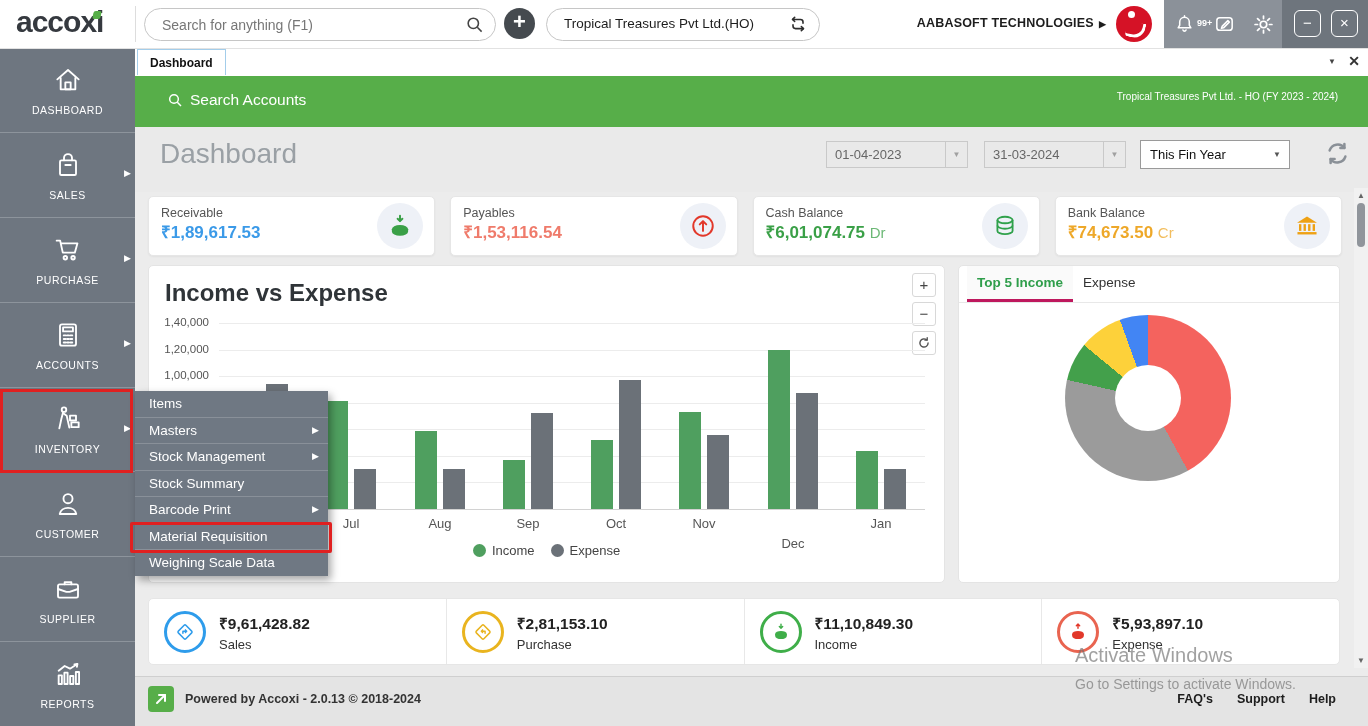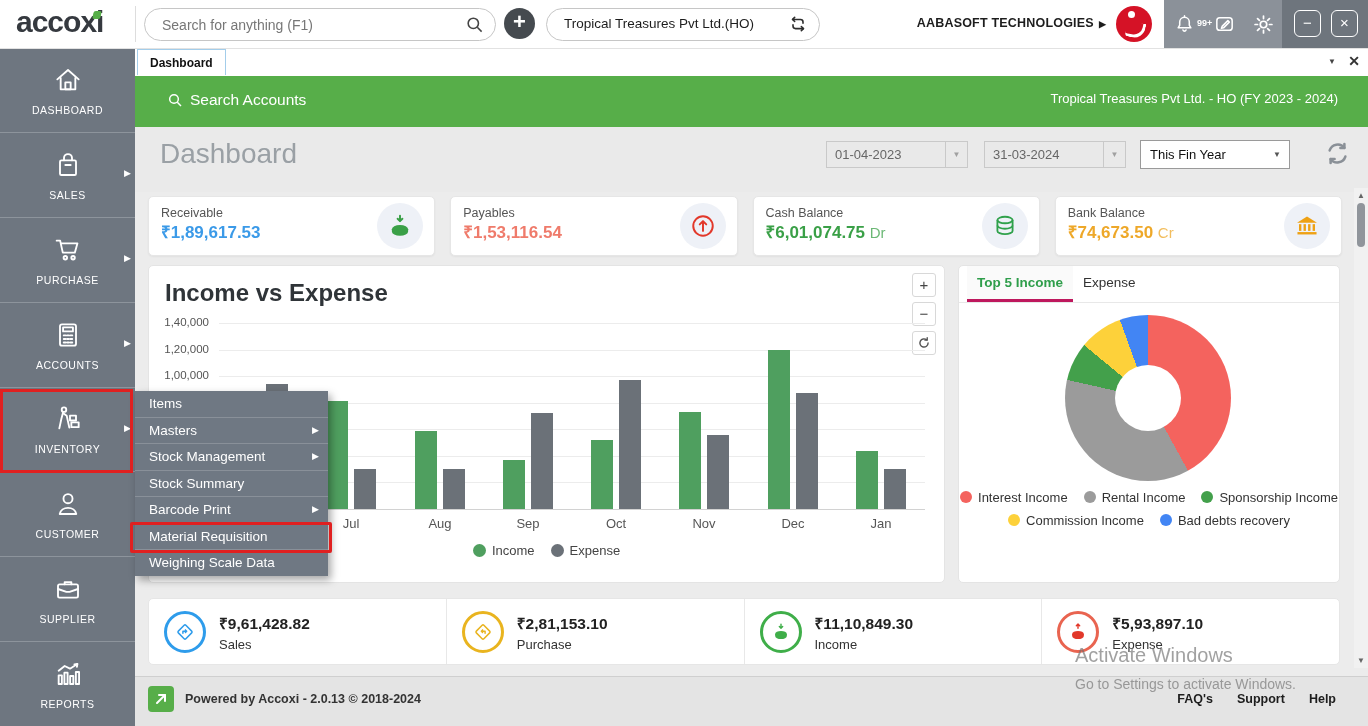--- a/index.html
+++ b/index.html
@@ -41,21 +41,21 @@
 
   
   .tabstrip{position:absolute;left:135px;top:48px;width:1233px;height:28px;background:#fff}
   .tab{position:absolute;left:2px;top:1px;height:26px;background:#fff;border:1px solid #a3cdea;border-bottom:none;font-size:12px;font-weight:bold;color:#111;line-height:26px;padding:0 12px;box-sizing:border-box}
   .tab-caret{position:absolute;right:32px;top:9px;font-size:8px;color:#444}
   .tab-close{position:absolute;right:8px;top:5px;font-size:14px;color:#333;font-weight:bold}
 
   
   .accbar{position:absolute;left:135px;top:76px;width:1233px;height:51px;background:#57ae49;color:#fff;z-index:5}
   .acc-search{position:absolute;left:32px;top:15px;font-size:15.5px;display:flex;align-items:center;gap:7px}
-  .acc-company{position:absolute;right:30px;top:15px;font-size:13px}
+  .acc-company{position:absolute;right:30px;top:15px;font-size:10px}
 
   
   .pagehead{position:absolute;left:135px;top:127px;width:1233px;height:65px;background:#eaeaea}
   .page-title{position:absolute;left:25px;top:11px;font-size:28px;color:#9aa0a5;font-weight:normal}
   .datefield{position:absolute;top:14px;width:142px;height:27px;background:#e9e9e9;border:1px solid #c9c9c9;box-sizing:border-box}
   .datefield .dval{position:absolute;left:8px;top:5px;font-size:13px;color:#666}
   .datefield .daddon{position:absolute;right:0;top:0;width:21px;height:100%;border-left:1px solid #c9c9c9;text-align:center;color:#a0a0a0;font-size:8px;line-height:25px}
   .selfield{position:absolute;left:1005px;top:13px;width:150px;height:29px;background:#fff;border:1px solid #9a9a9a;box-sizing:border-box}
   .selfield .sval{position:absolute;left:9px;top:6px;font-size:13px;color:#111}
   .selfield .scaret{position:absolute;right:8px;top:9px;font-size:8px;color:#555}
@@ -409,46 +409,35 @@
       <div class="bar" style="left: 637px; height: 58px; background: rgb(79, 159, 95);"></div>
       <div class="bar" style="left: 665px; height: 40px; background: rgb(107, 113, 120);"></div>
     </div>
   <div class="xticks" id="xticks">
       <div class="xtick" style="left: 14px;">Jun</div>
       <div class="xtick" style="left: 102px;">Jul</div>
       <div class="xtick" style="left: 191px;">Aug</div>
       <div class="xtick" style="left: 279px;">Sep</div>
       <div class="xtick" style="left: 367px;">Oct</div>
       <div class="xtick" style="left: 455px;">Nov</div>
-      <div class="xtick" style="left: 544px;">Dec</div>
+      <div class="xtick" style="left: 544px; margin-top: 20px;">Dec</div>
       <div class="xtick" style="left: 632px;">Jan</div>
     </div>
   <div class="bar-legend" id="bar-legend">
       <span><span class="dot" style="background: rgb(79, 159, 95);"></span>Income</span>
       <span><span class="dot" style="background: rgb(107, 113, 120);"></span>Expense</span>
     </div>
 </section>
 
 <section class="donut-card">
   <div class="donut-tabs">
     <div class="dtab active">Top 5 Income</div>
     <div class="dtab">Expense</div>
   </div>
   <div class="donut" id="donut" style="background: conic-gradient(rgb(244, 99, 94) 0%, rgb(244, 99, 94) 42%, rgb(155, 155, 155) 42%, rgb(155, 155, 155) 78.5%, rgb(67, 160, 75) 78.5%, rgb(67, 160, 75) 86%, rgb(253, 209, 58) 86%, rgb(253, 209, 58) 94.5%, rgb(66, 133, 244) 94.5%, rgb(66, 133, 244) 100%);"></div>
-  <div class="donut-legend" id="donut-legend">
-      <div class="dl-row">
-        <span><span class="ddot" style="background: rgb(244, 99, 94);"></span>Interest Income</span>
-        <span><span class="ddot" style="background: rgb(155, 155, 155);"></span>Rental Income</span>
-        <span><span class="ddot" style="background: rgb(67, 160, 75);"></span>Sponsorship Income</span>
-      </div>
-      <div class="dl-row">
-        <span><span class="ddot" style="background: rgb(253, 209, 58);"></span>Commission Income</span>
-        <span><span class="ddot" style="background: rgb(66, 133, 244);"></span>Bad debts recovery</span>
-      </div>
-    </div>
 </section>
 
 <section class="stats">
   <div class="stat">
     <span class="stat-ring r-blue">
       <svg width="20" height="20" viewBox="0 0 24 24" fill="none" stroke="#2e9ceb" stroke-width="1.8" stroke-linejoin="round">
           <rect x="5.6" y="5.6" width="12.8" height="12.8" rx="1.5" transform="rotate(45 12 12)"></rect>
           <path d="M9.5 13.5 v-2.5 h4.5 M12.5 9.5 l1.5 1.5 -1.5 1.5" stroke-linecap="round"></path>
         </svg>
     </span>

